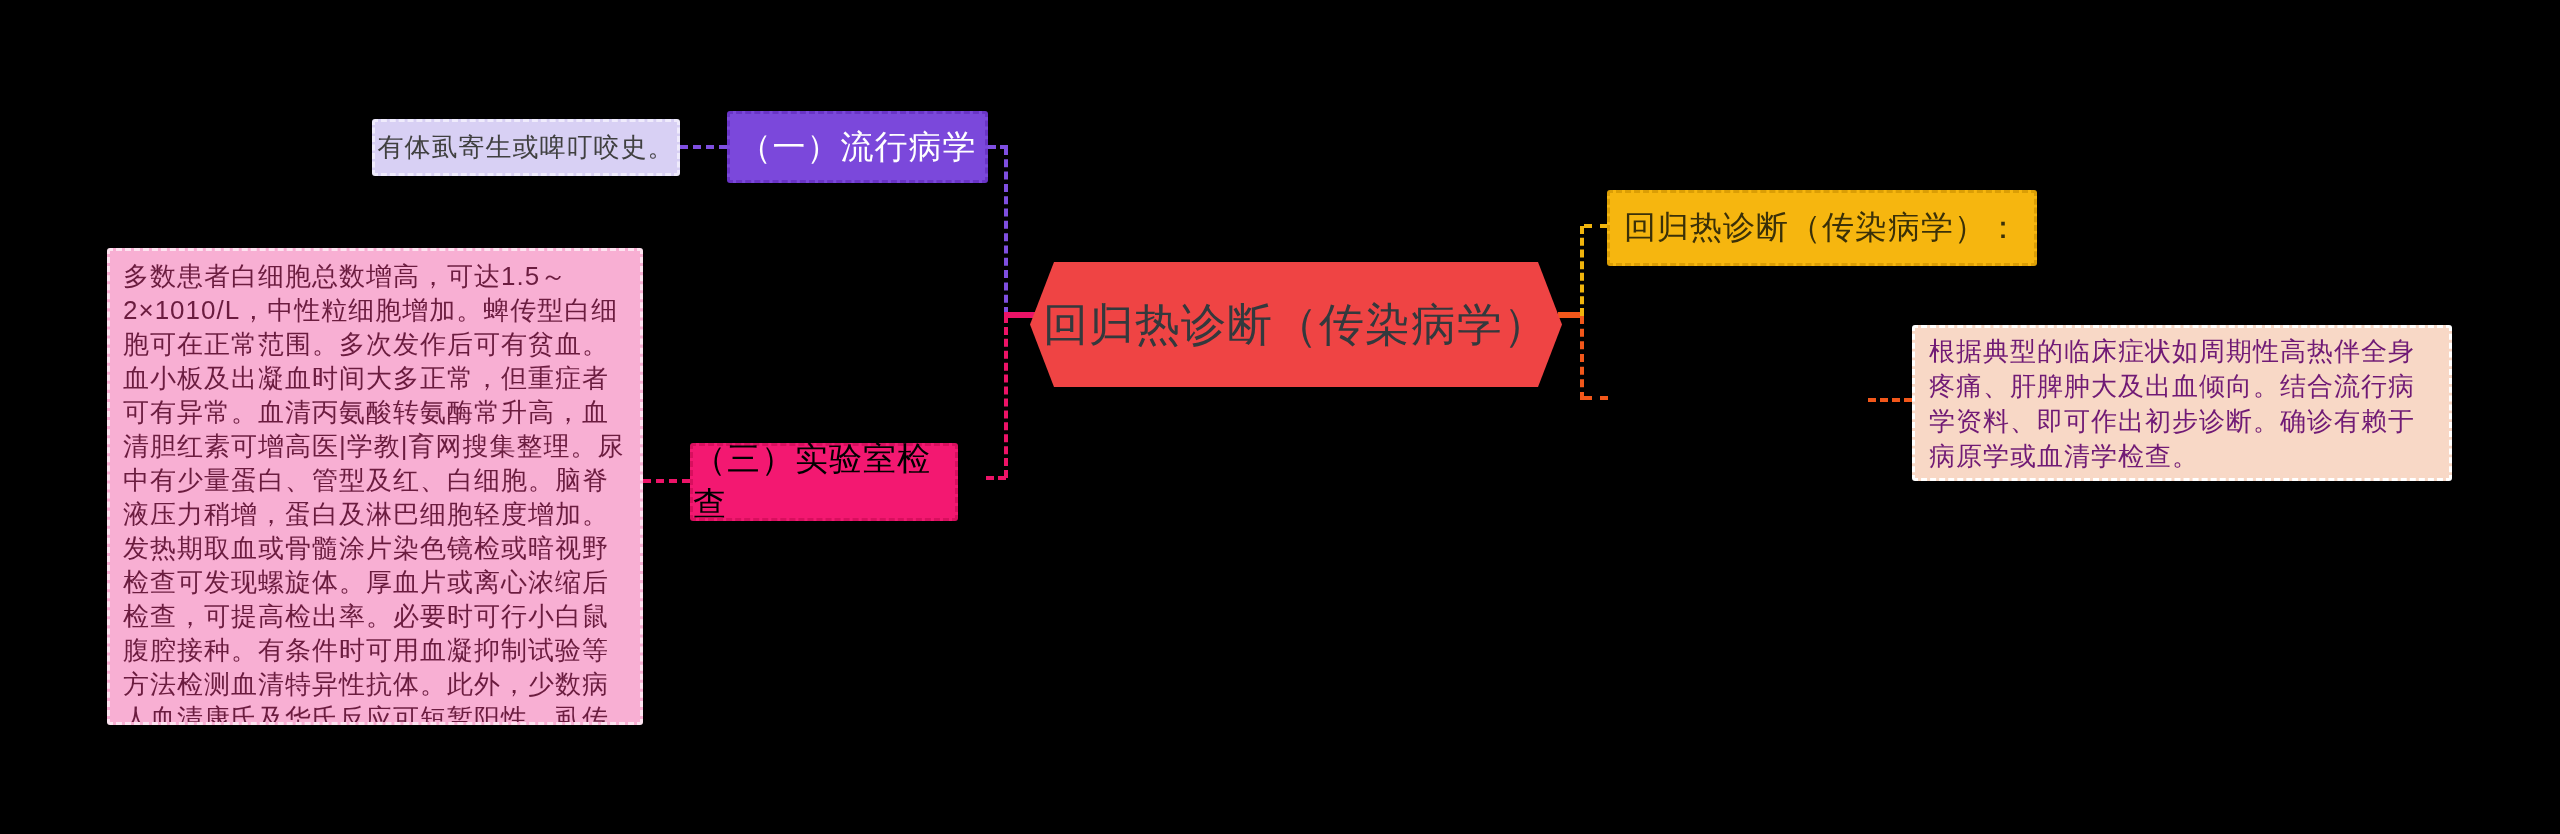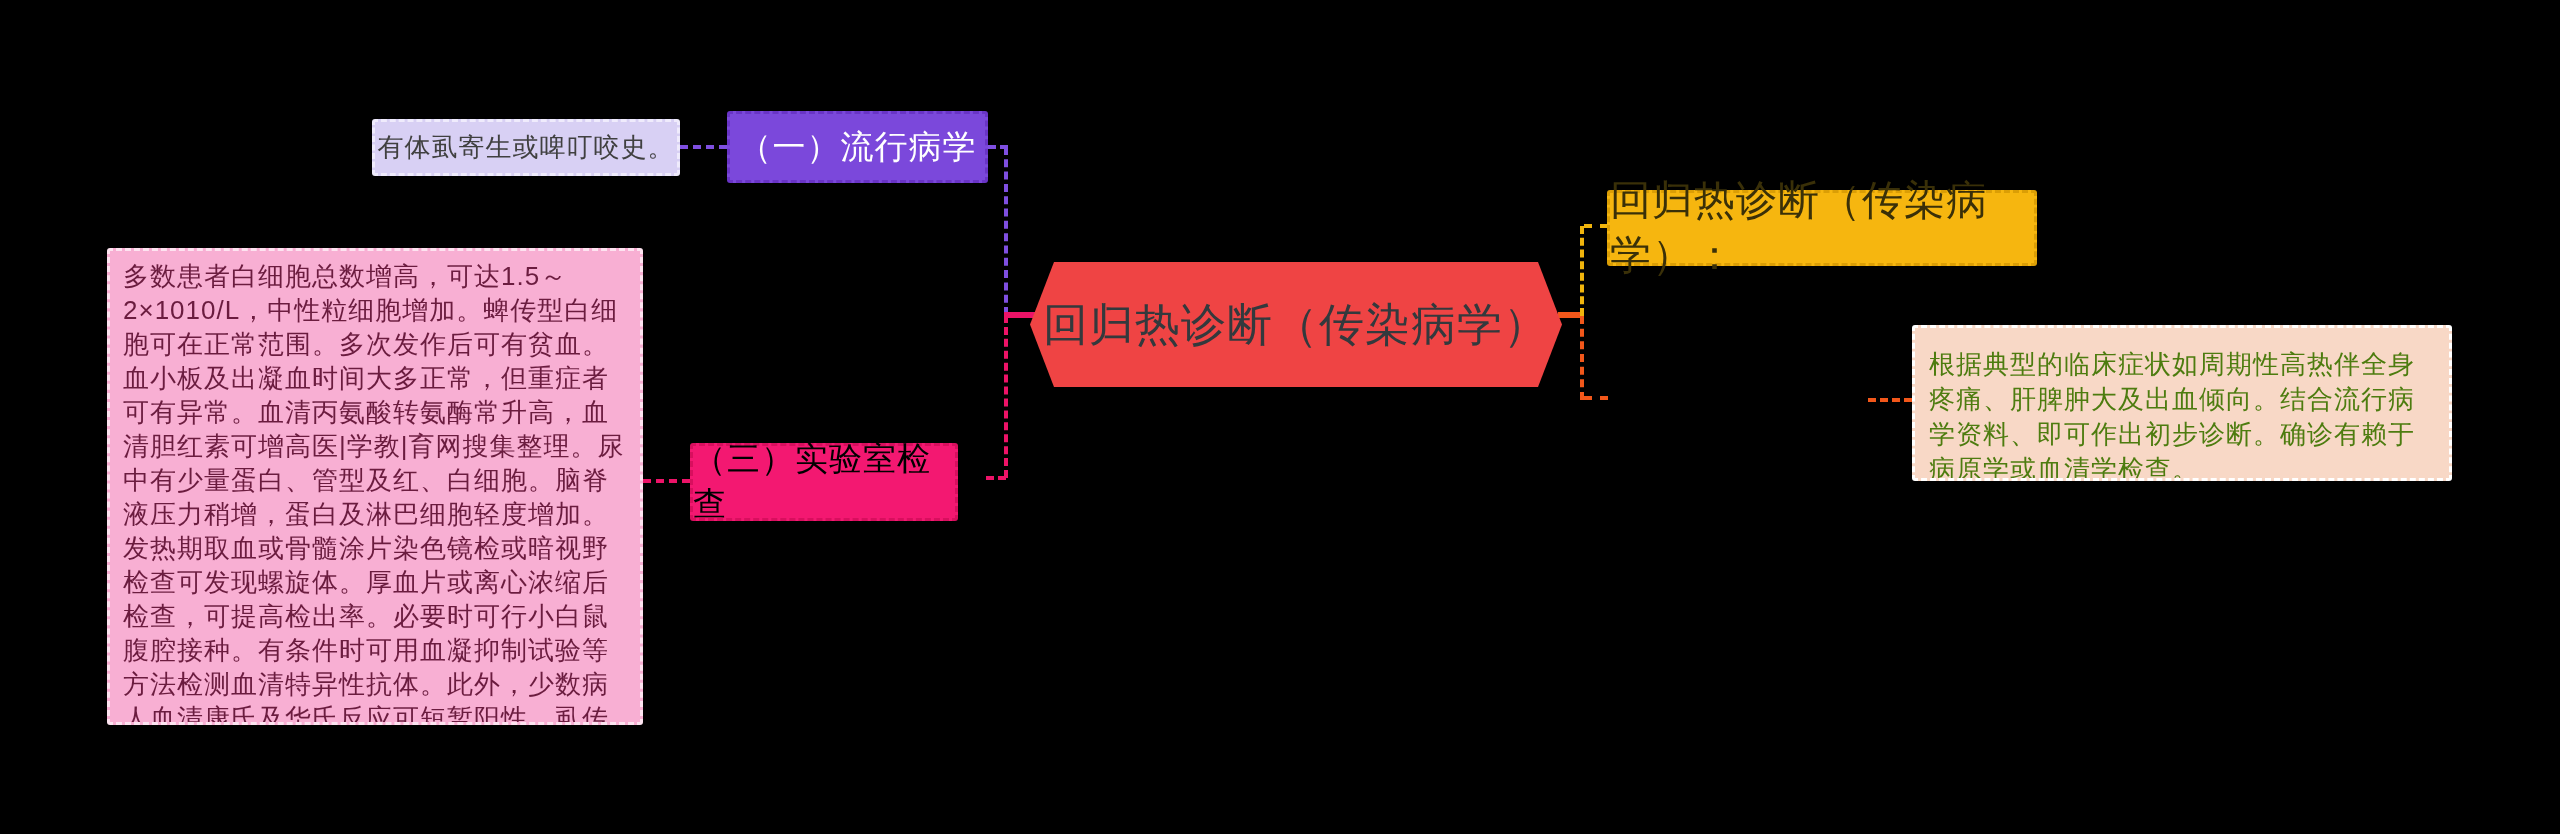--- a/index.html
+++ b/index.html
@@ -44,37 +44,37 @@
     background: #ef4444;
     color: #33393D;
     font-size: 45px;
     clip-path: polygon(0 50%, 24px 0, calc(100% - 24px) 0, 100% 50%, calc(100% - 24px) 100%, 24px 100%);
   }
   .topic-summary {
     left: 1607px; top: 190px; width: 430px; height: 76px;
     background: #F6B60F;
     border: 3px dashed #DB9E05;
     color: #3A3008;
-    font-size: 41px;
+    font-size: 32px;
   }
   .topic-clinical {
     left: 1607px; top: 362px; width: 261px; height: 77px;
     background: #F25A1D;
     border: 3px dashed #D94A0F;
     color: #FFF6EE;
     font-size: 33px;
   }
   .note-clinical {
     left: 1912px; top: 325px; width: 540px; height: 156px;
     background: #F8D8C6;
     border: 3px dashed #FFFFFF;
-    color: #4d7c0f;
+    color: #701a75;
     font-size: 26px;
     line-height: 35px;
-    padding: 19px 14px;
+    padding: 6px 14px;
     display: block;
     text-align: left;
     border-radius: 3px;
     overflow: hidden;
   }
   .topic-lab {
     left: 690px; top: 443px; width: 268px; height: 78px;
     background: #F31871;
     border: 3px dashed #D80F5E;
     color: #000000;

